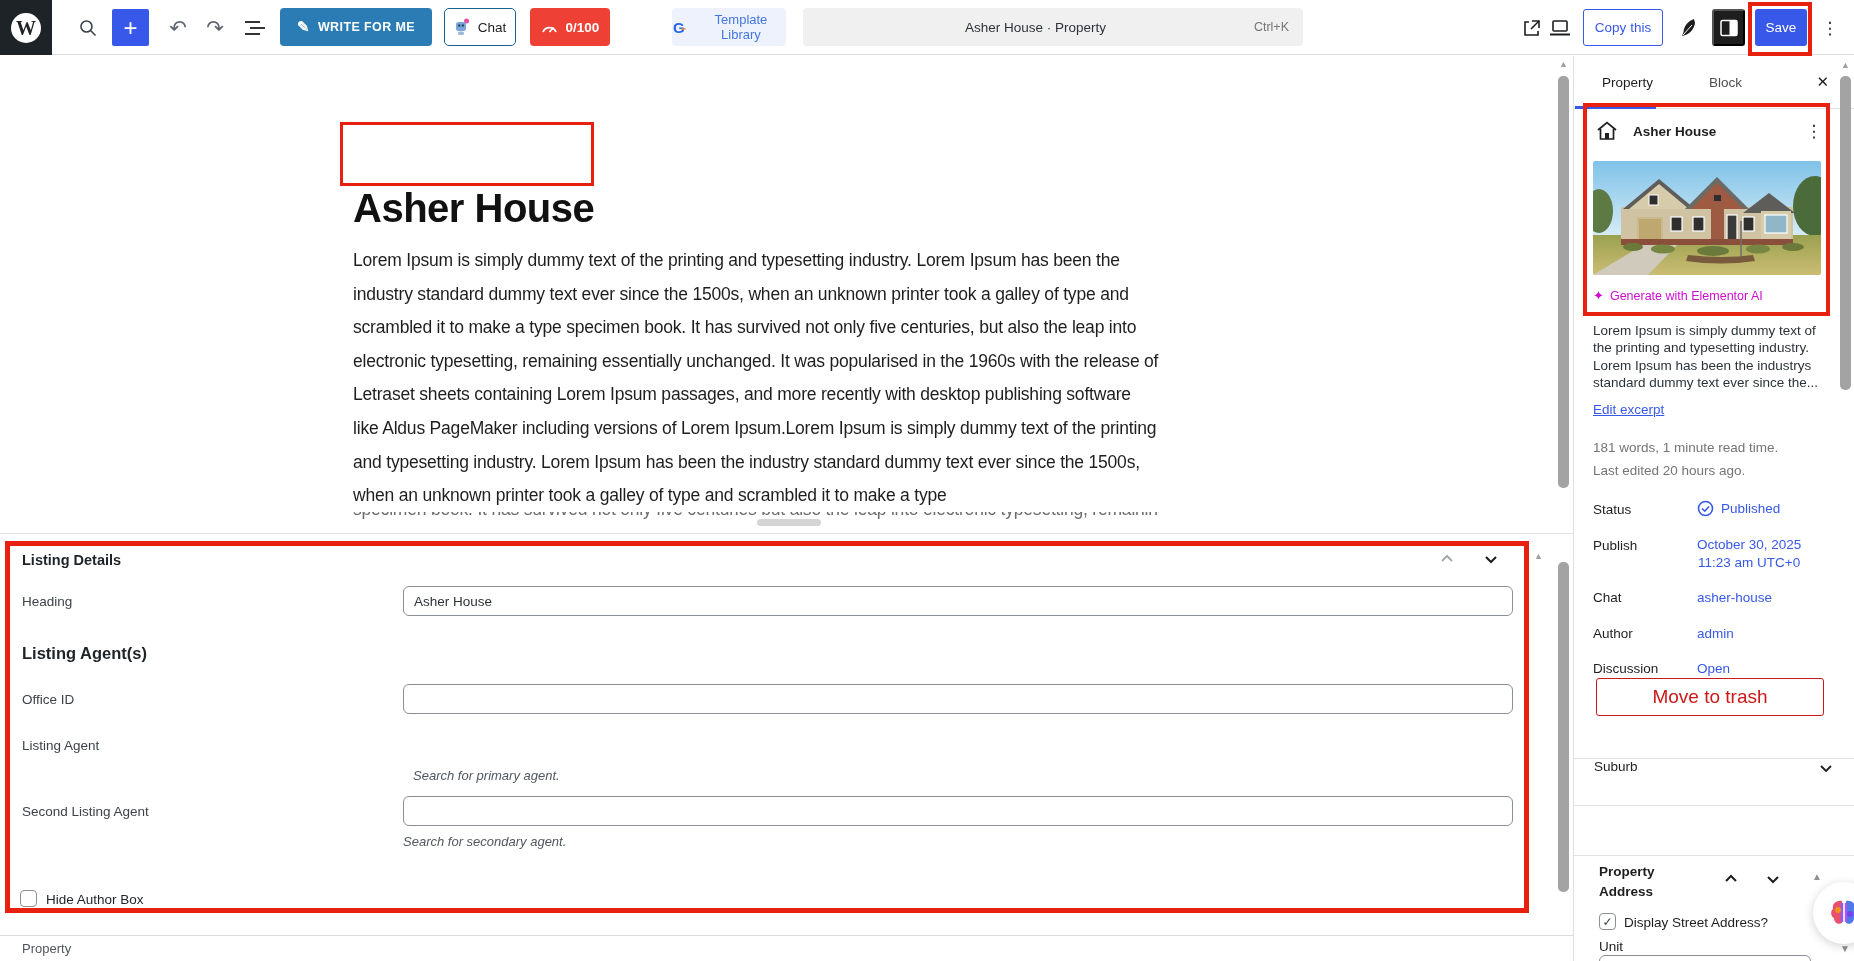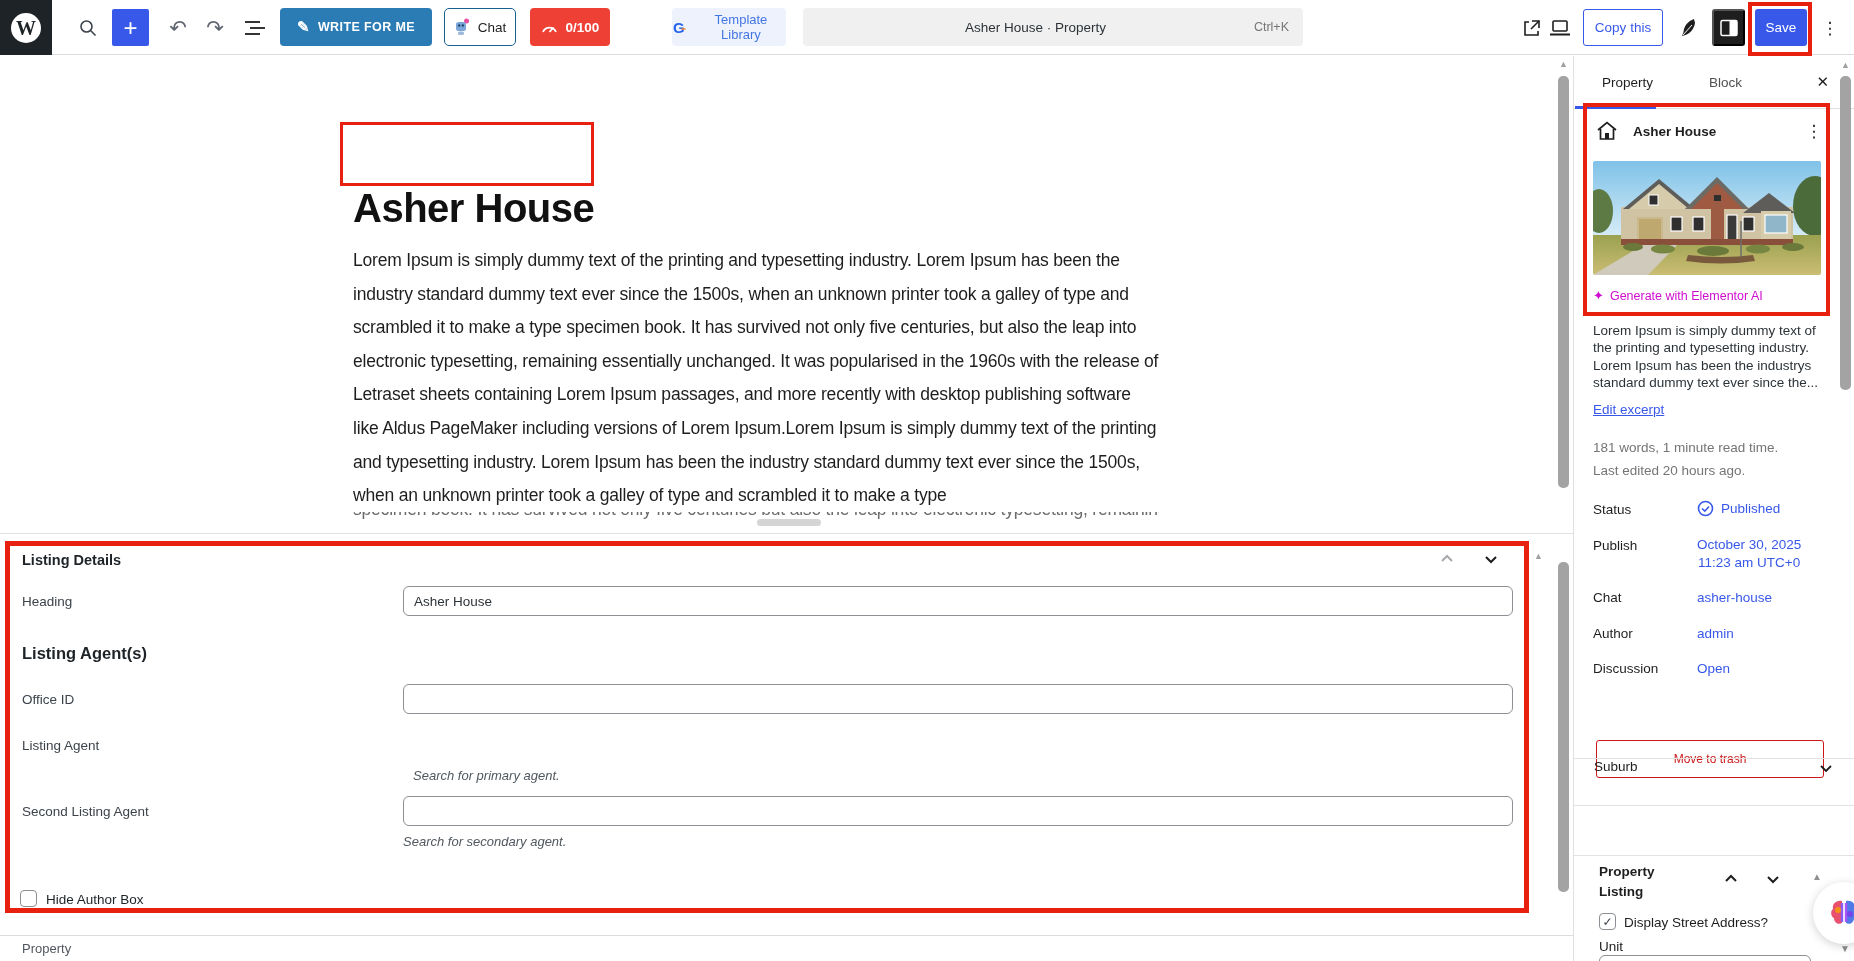--- a/index.html
+++ b/index.html
@@ -63,21 +63,21 @@
   .sb-tab.active { color:#1e1e1e; }
   .tab-underline { position:absolute; left:1px; top:50px; width:81px; height:3px; background:#3858e9; }
   .close-x { position:absolute; right:26px; top:17px; font-size:15px; color:#1e1e1e; cursor:pointer; background:none; border:none; }
   .card-title { font-size:13.5px; font-weight:600; color:#1e1e1e; }
   .ai-link { color:#cf0ccf; font-size:12.5px; display:flex; align-items:center; gap:6px; cursor:pointer; }
   .sb-excerpt { font-size:13.5px; line-height:17.4px; color:#2c3338; }
   .sb-link { color:#3858e9; text-decoration:underline; font-size:13.5px; cursor:pointer; }
   .sb-gray { color:#757575; font-size:13.5px; }
   .meta-label { font-size:13.5px; color:#1e1e1e; }
   .meta-value { font-size:13.5px; color:#3858e9; cursor:pointer; }
-  .trash-btn { position:absolute; left:22px; top:684px; width:228px; height:38px; background:#fff; border:1px solid #cc1818; border-radius:3px; color:#cc1818; font-size:12px; cursor:pointer; }
+  .trash-btn { position:absolute; left:22px; top:622px; width:228px; height:38px; background:#fff; border:1px solid #cc1818; border-radius:3px; color:#cc1818; font-size:19px; cursor:pointer; }
   .acc-row { position:absolute; left:0; width:281px; height:46px; display:flex; align-items:flex-start; justify-content:space-between; padding:0 20px; cursor:pointer; background:none; border:none; }
   .acc-label { font-size:13.5px; color:#1e1e1e; }
   .pa-title { font-size:13.5px; font-weight:600; color:#1e1e1e; line-height:20px; }
   .tri { color:#8f8f8f; font-size:10px; line-height:1; }
   .fab { position:absolute; left:1813px; top:882px; width:62px; height:62px; background:#fff; border-radius:50%; box-shadow:0 2px 10px rgba(0,0,0,.18); display:flex; align-items:center; justify-content:center; cursor:pointer; z-index:40; }
 </style>
 </head>
 <body>
 
 <div id="app">
@@ -345,21 +345,21 @@
       <span class="acc-label">Suburb</span>
       <svg width="18" height="18" viewBox="0 0 18 18" fill="none" stroke="#1e1e1e" stroke-width="1.8">
           <path d="M4 7 L9 12 L14 7"></path>
         </svg>
     </button>
     <div class="h-divider abs" style="left:0;top:749px;width:281px;"></div>
     <div class="h-divider abs" style="left:0;top:799px;width:281px;"></div>
 
     <div class="abs pa-title" style="left:25px;top:806px;">
       <span>Property</span><br>
-      <span>Listing</span>
+      <span>Address</span>
     </div>
     <button class="abs chev" style="left:146px;top:812px;">
       <svg width="18" height="18" viewBox="0 0 18 18" fill="none" stroke="#1e1e1e" stroke-width="2">
           <path d="M4 11 L9 6 L14 11"></path>
         </svg>
     </button>
     <button class="abs chev" style="left:188px;top:812px;">
       <svg width="18" height="18" viewBox="0 0 18 18" fill="none" stroke="#1e1e1e" stroke-width="2">
           <path d="M4 7 L9 12 L14 7"></path>
         </svg>

